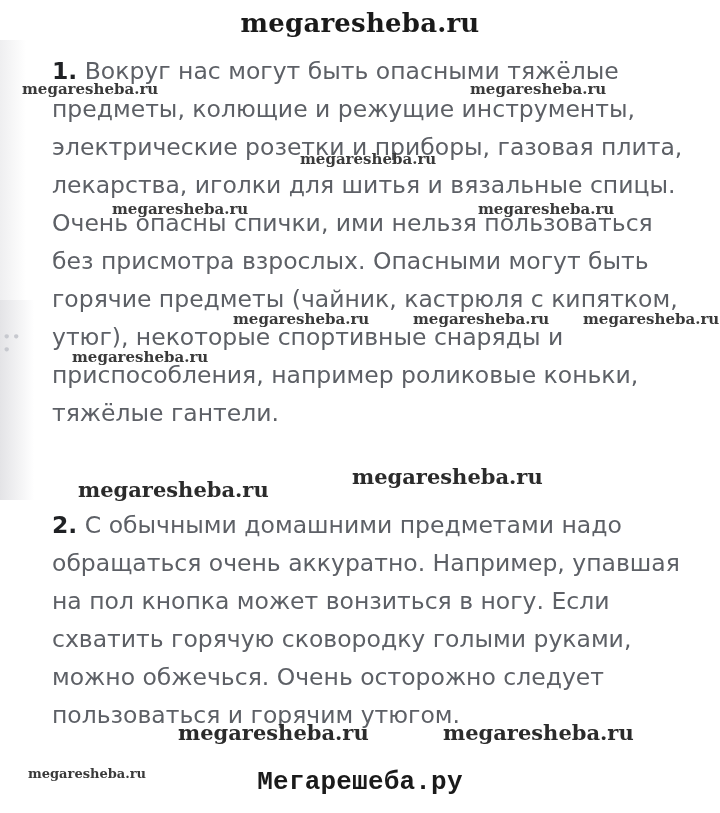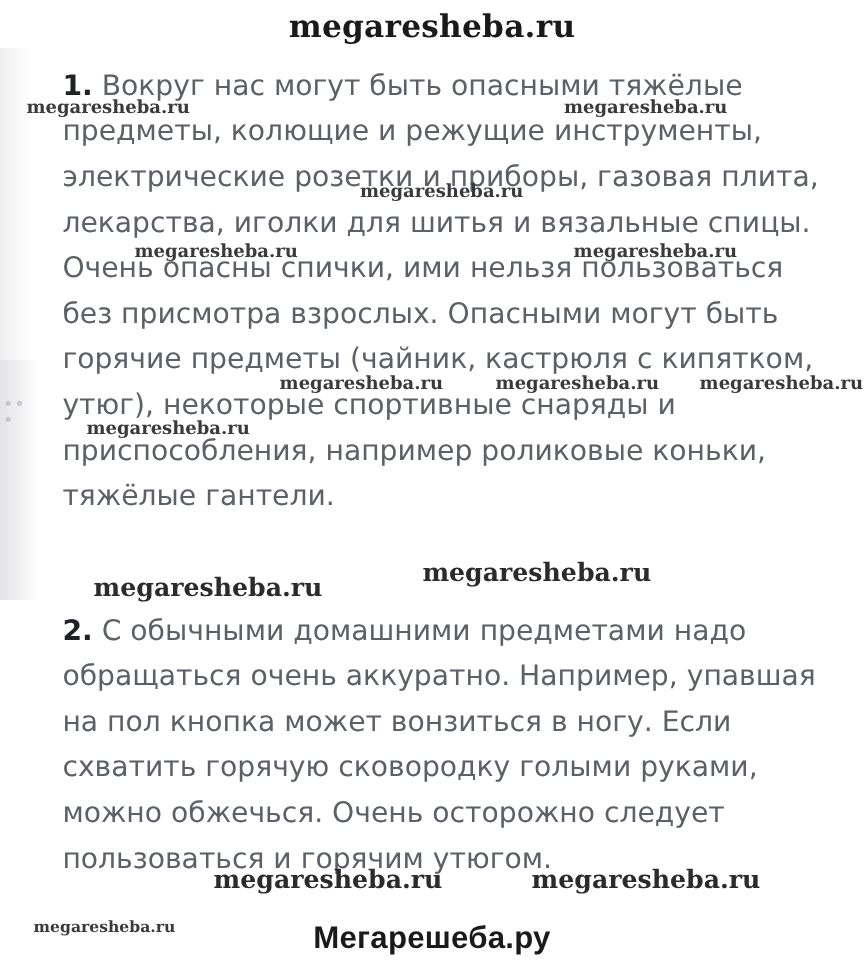--- a/index.html
+++ b/index.html
@@ -63,21 +63,21 @@
     font-weight: bold;
     color: #1a1a1a;
     letter-spacing: 0.2px;
   }
   .footer-brand {
     position: absolute;
     bottom: 16px;
     left: 0;
     width: 720px;
     text-align: center;
-    font-family: Liberation Sans, sans-serif;
+    font-family: Liberation Mono, monospace;
     font-size: 26px;
     font-weight: bold;
     color: #1a1a1a;
     letter-spacing: 0.2px;
   }
   .content {
     position: absolute;
     top: 52px;
     left: 52px;
     width: 640px;

